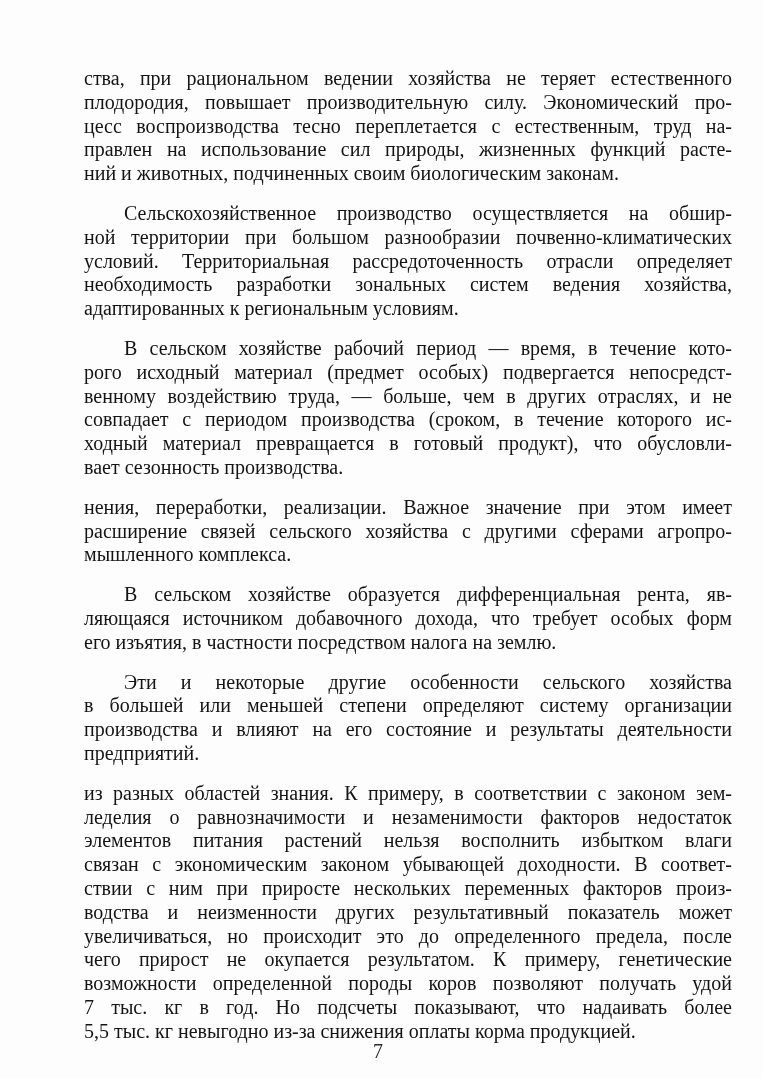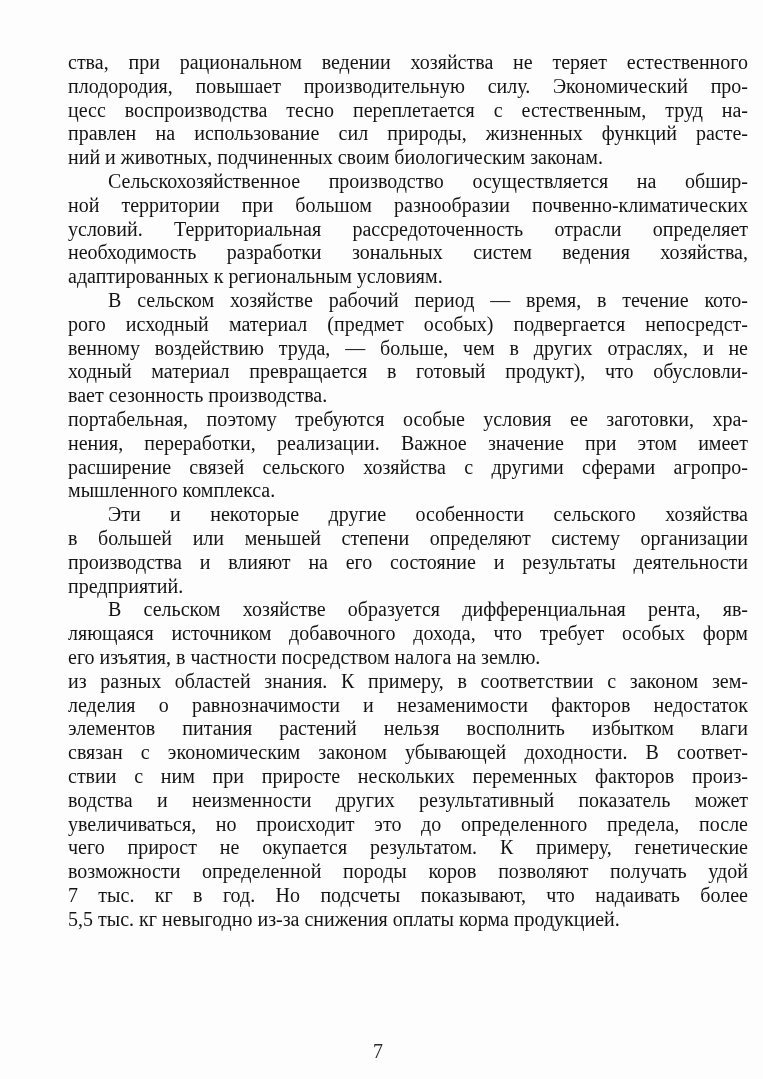--- a/index.html
+++ b/index.html
@@ -18,21 +18,21 @@
   }
   .text-block {
     position: absolute;
     left: 68px;
     top: 51px;
     width: 680px;
     font-size: 20px;
     line-height: 23.8px;
   }
   .para {
-    margin: 0;
+    margin: 16px;
     padding: 0;
   }
   .line {
     display: block;
     height: 23.8px;
     overflow: hidden;
     text-align: justify;
     text-align-last: justify;
   }
   .line.last {
@@ -68,39 +68,39 @@
         <span class="line indent">Сельскохозяйственное производство осуществляется на обшир-</span>
         <span class="line">ной территории при большом разнообразии почвенно-климатических</span>
         <span class="line">условий. Территориальная рассредоточенность отрасли определяет</span>
         <span class="line">необходимость разработки зональных систем ведения хозяйства,</span>
         <span class="line last">адаптированных к региональным условиям.</span>
       </p>
       <p class="para">
         <span class="line indent">В сельском хозяйстве рабочий период — время, в течение кото-</span>
         <span class="line">рого исходный материал (предмет особых) подвергается непосредст-</span>
         <span class="line">венному воздействию труда, — больше, чем в других отраслях, и не</span>
+        <span class="line">совпадает с периодом производства (сроком, в течение которого ис-</span>
         <span class="line">ходный материал превращается в готовый продукт), что обусловли-</span>
         <span class="line last">вает сезонность производства.</span>
       </p>
       <p class="para">
-        <span class="line">портабельная, поэтому требуются особые условия ее заготовки, хра-</span>
         <span class="line">нения, переработки, реализации. Важное значение при этом имеет</span>
         <span class="line">расширение связей сельского хозяйства с другими сферами агропро-</span>
         <span class="line last">мышленного комплекса.</span>
+      </p>
+      <p class="para">
+        <span class="line indent">В сельском хозяйстве образуется дифференциальная рента, яв-</span>
+        <span class="line">ляющаяся источником добавочного дохода, что требует особых форм</span>
+        <span class="line last">его изъятия, в частности посредством налога на землю.</span>
       </p>
       <p class="para">
         <span class="line indent">Эти и некоторые другие особенности сельского хозяйства</span>
         <span class="line">в большей или меньшей степени определяют систему организации</span>
         <span class="line">производства и влияют на его состояние и результаты деятельности</span>
         <span class="line last">предприятий.</span>
-      </p>
-      <p class="para">
-        <span class="line indent">В сельском хозяйстве образуется дифференциальная рента, яв-</span>
-        <span class="line">ляющаяся источником добавочного дохода, что требует особых форм</span>
-        <span class="line last">его изъятия, в частности посредством налога на землю.</span>
       </p>
       <p class="para">
         <span class="line">из разных областей знания. К примеру, в соответствии с законом зем-</span>
         <span class="line">леделия о равнозначимости и незаменимости факторов недостаток</span>
         <span class="line">элементов питания растений нельзя восполнить избытком влаги</span>
         <span class="line">связан с экономическим законом убывающей доходности. В соответ-</span>
         <span class="line">ствии с ним при приросте нескольких переменных факторов произ-</span>
         <span class="line">водства и неизменности других результативный показатель может</span>
         <span class="line">увеличиваться, но происходит это до определенного предела, после</span>
         <span class="line">чего прирост не окупается результатом. К примеру, генетические</span>

